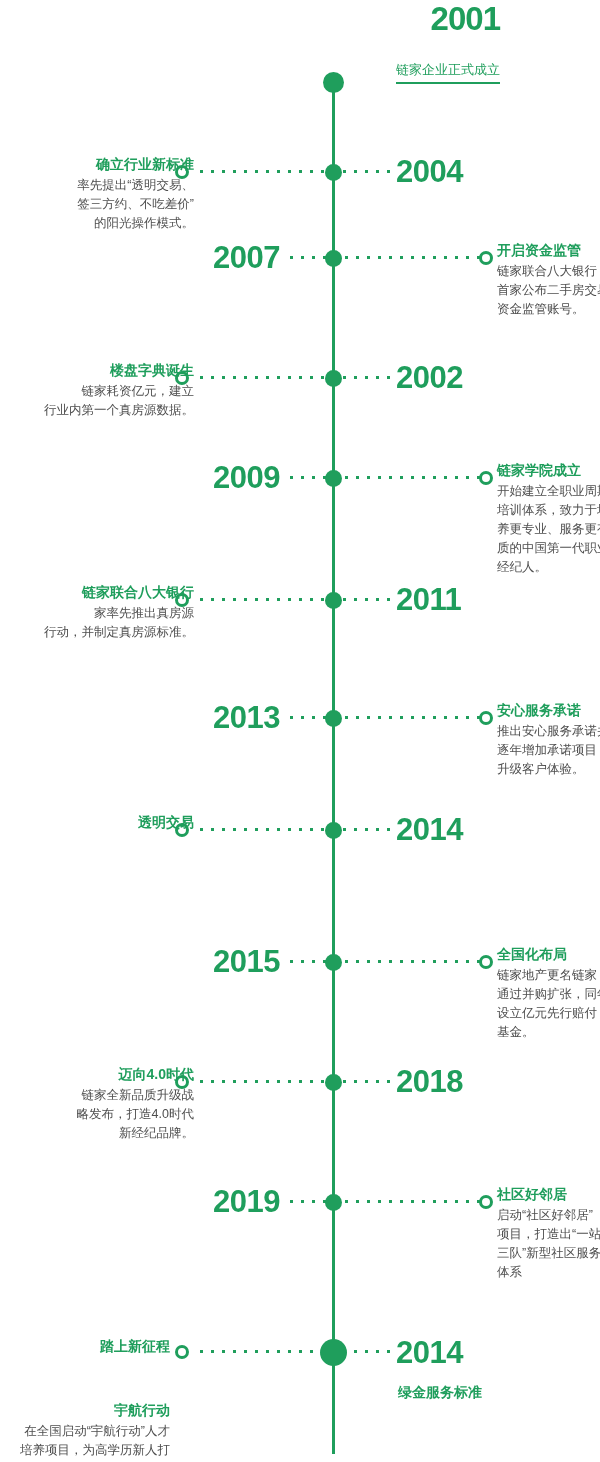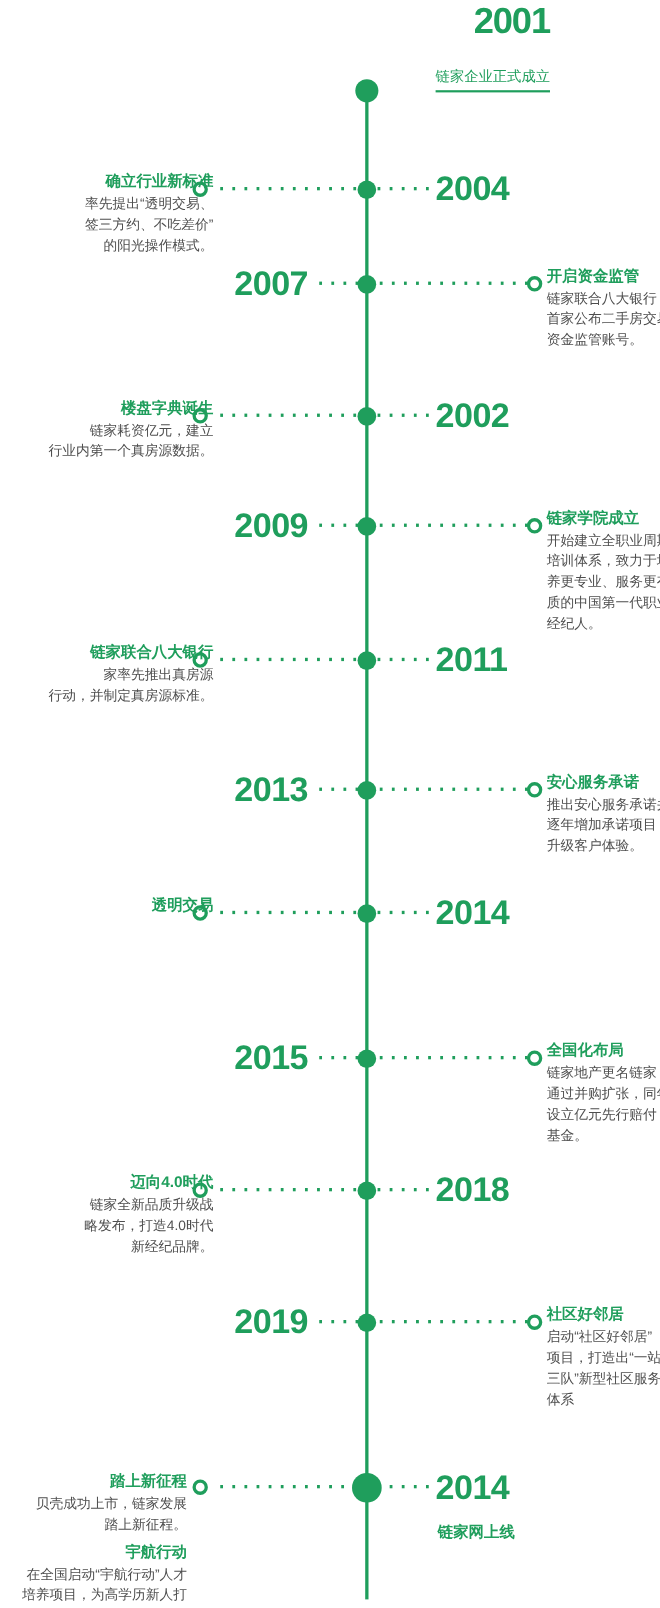--- a/index.html
+++ b/index.html
@@ -190,26 +190,24 @@
     </div>
   </div>
 
   <div id="fin">
     <div class="conn"></div>
     <div class="ring"></div>
     <div class="bignode"></div>
     <div class="yr">2014</div>
     <div class="ltxt1">
       <div class="t">踏上新征程</div>
-      <div class="b">贝壳成功上市，链家发展
-踏上新征程。</div>
     </div>
     <div class="ltxt2">
       <div class="t">宇航行动</div>
       <div class="b">在全国启动“宇航行动”人才
 培养项目，为高学历新人打
 造快速提升通道。</div>
     </div>
     <div class="rtxt">
-      <div class="t">链家网上线</div>
+      <div class="t">绿金服务标准</div>
     </div>
   </div>
 </div>
 
 </body></html>

